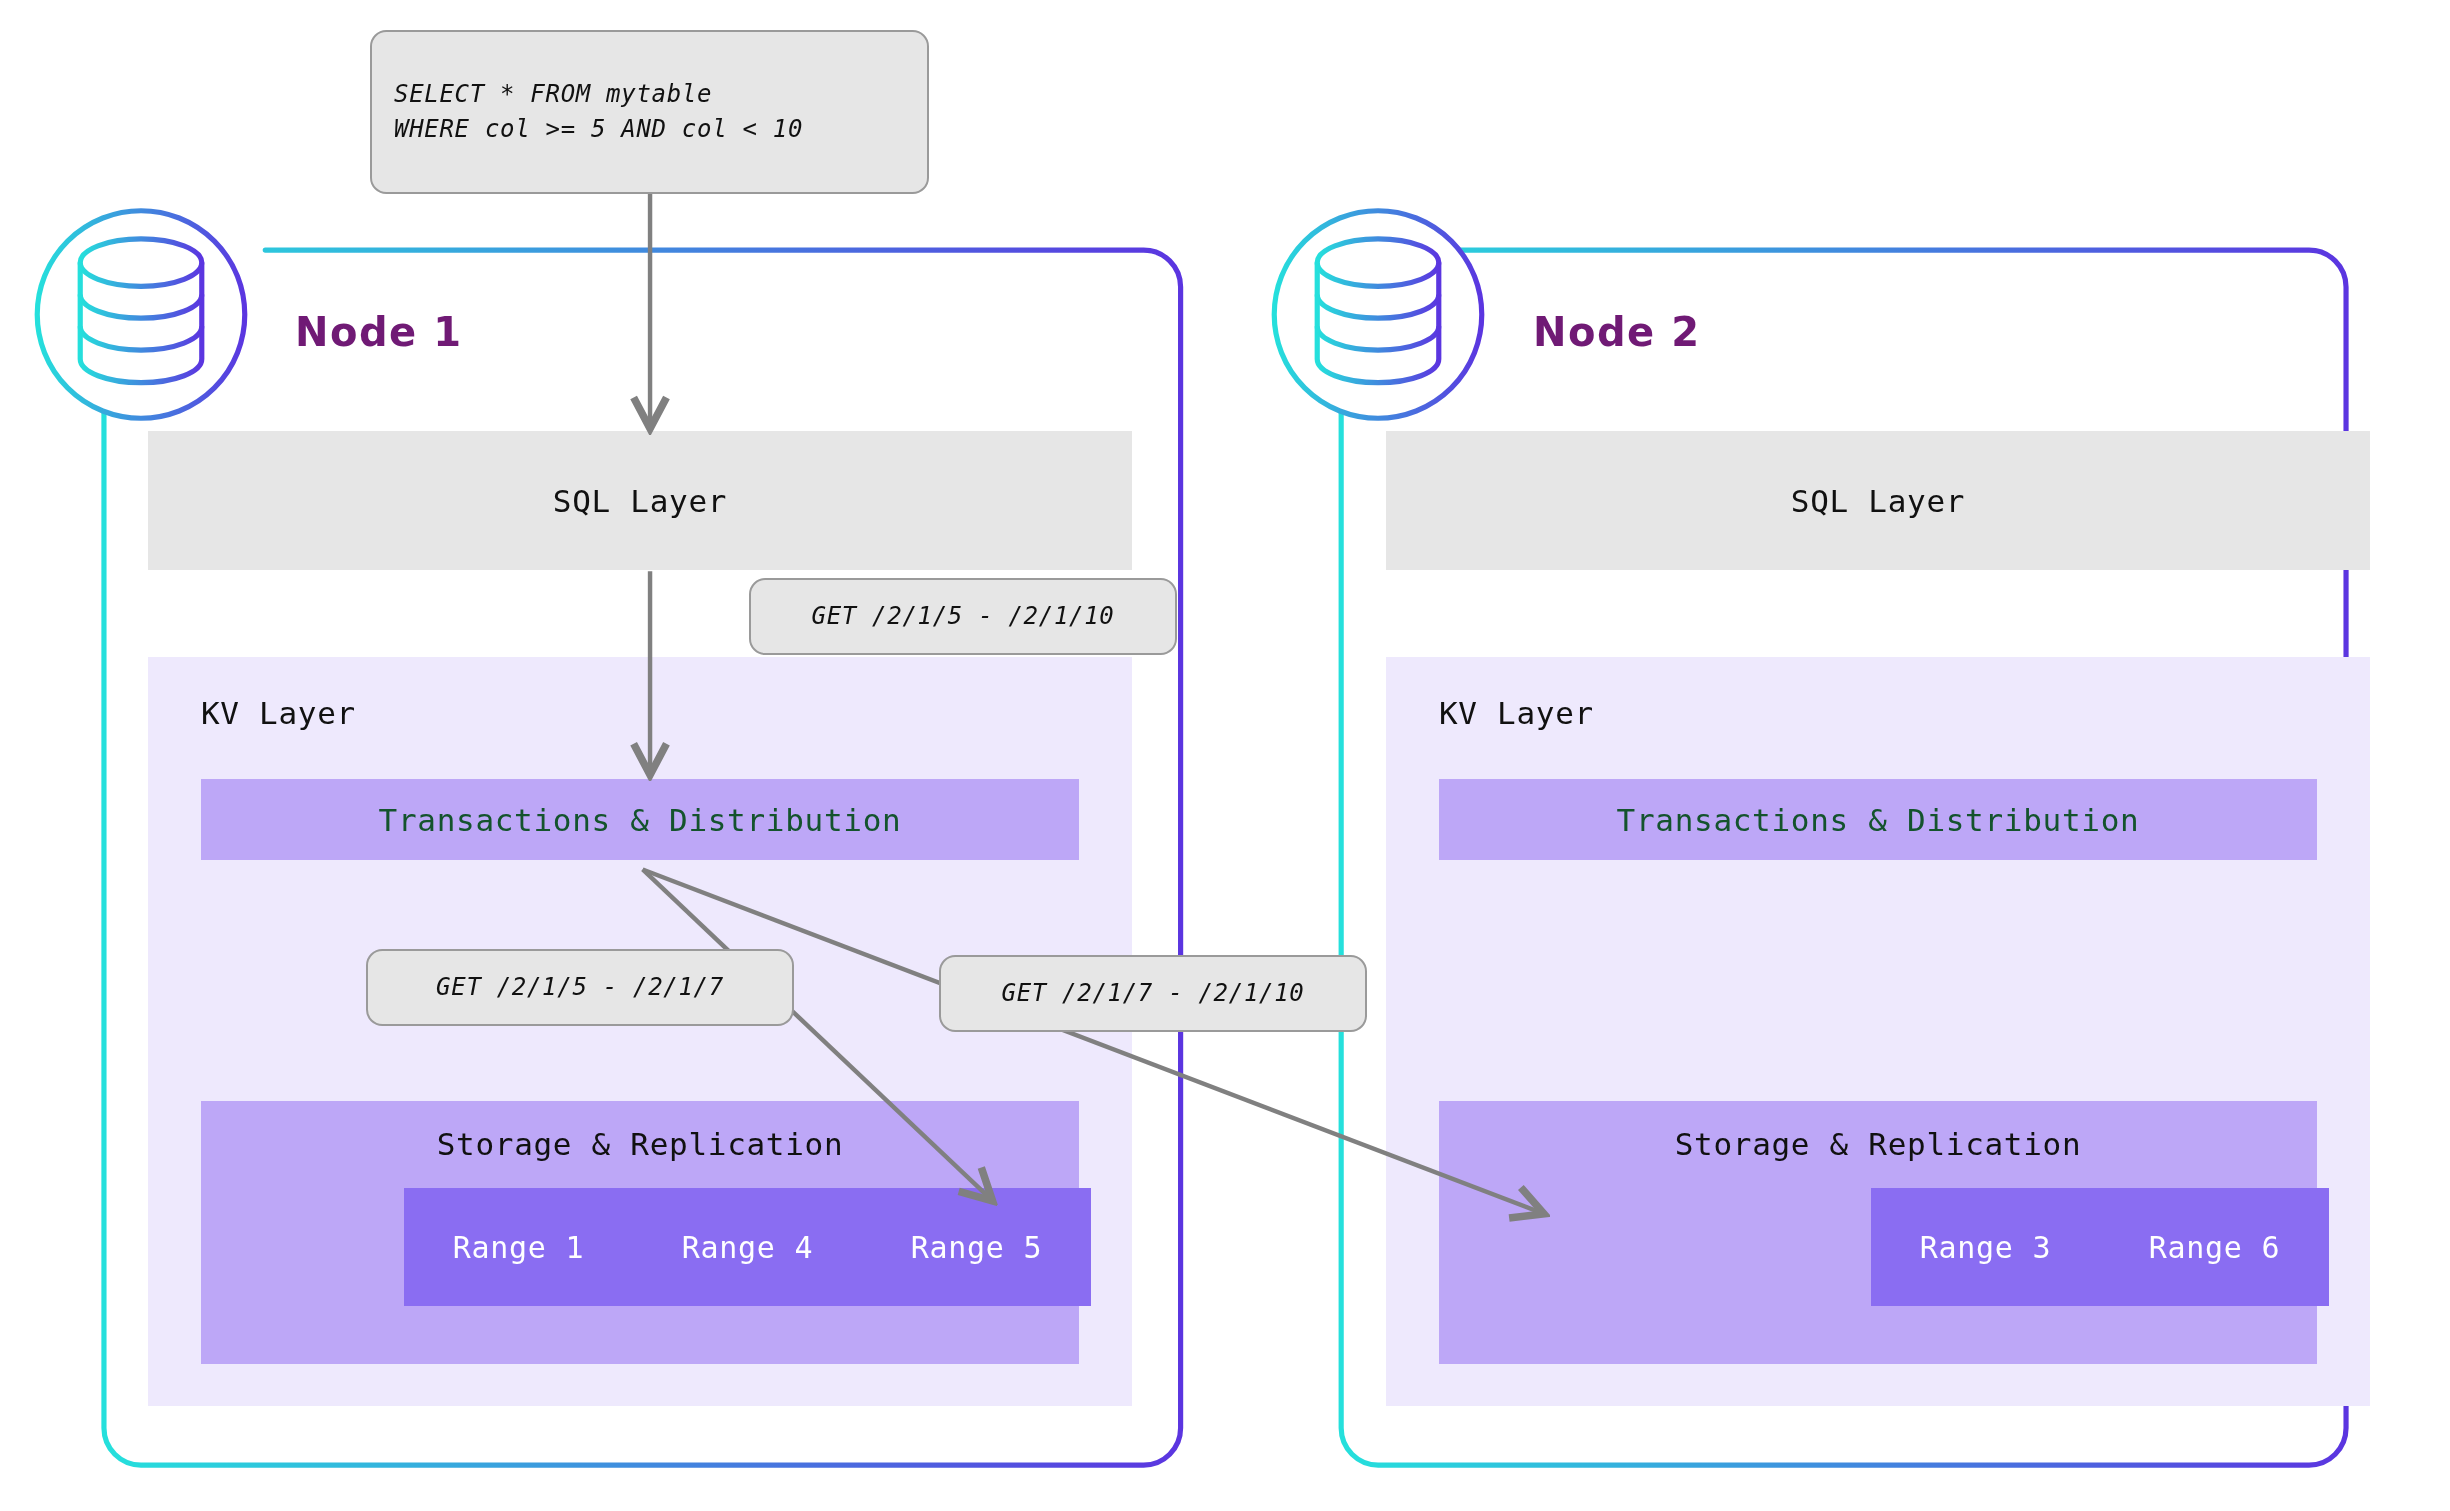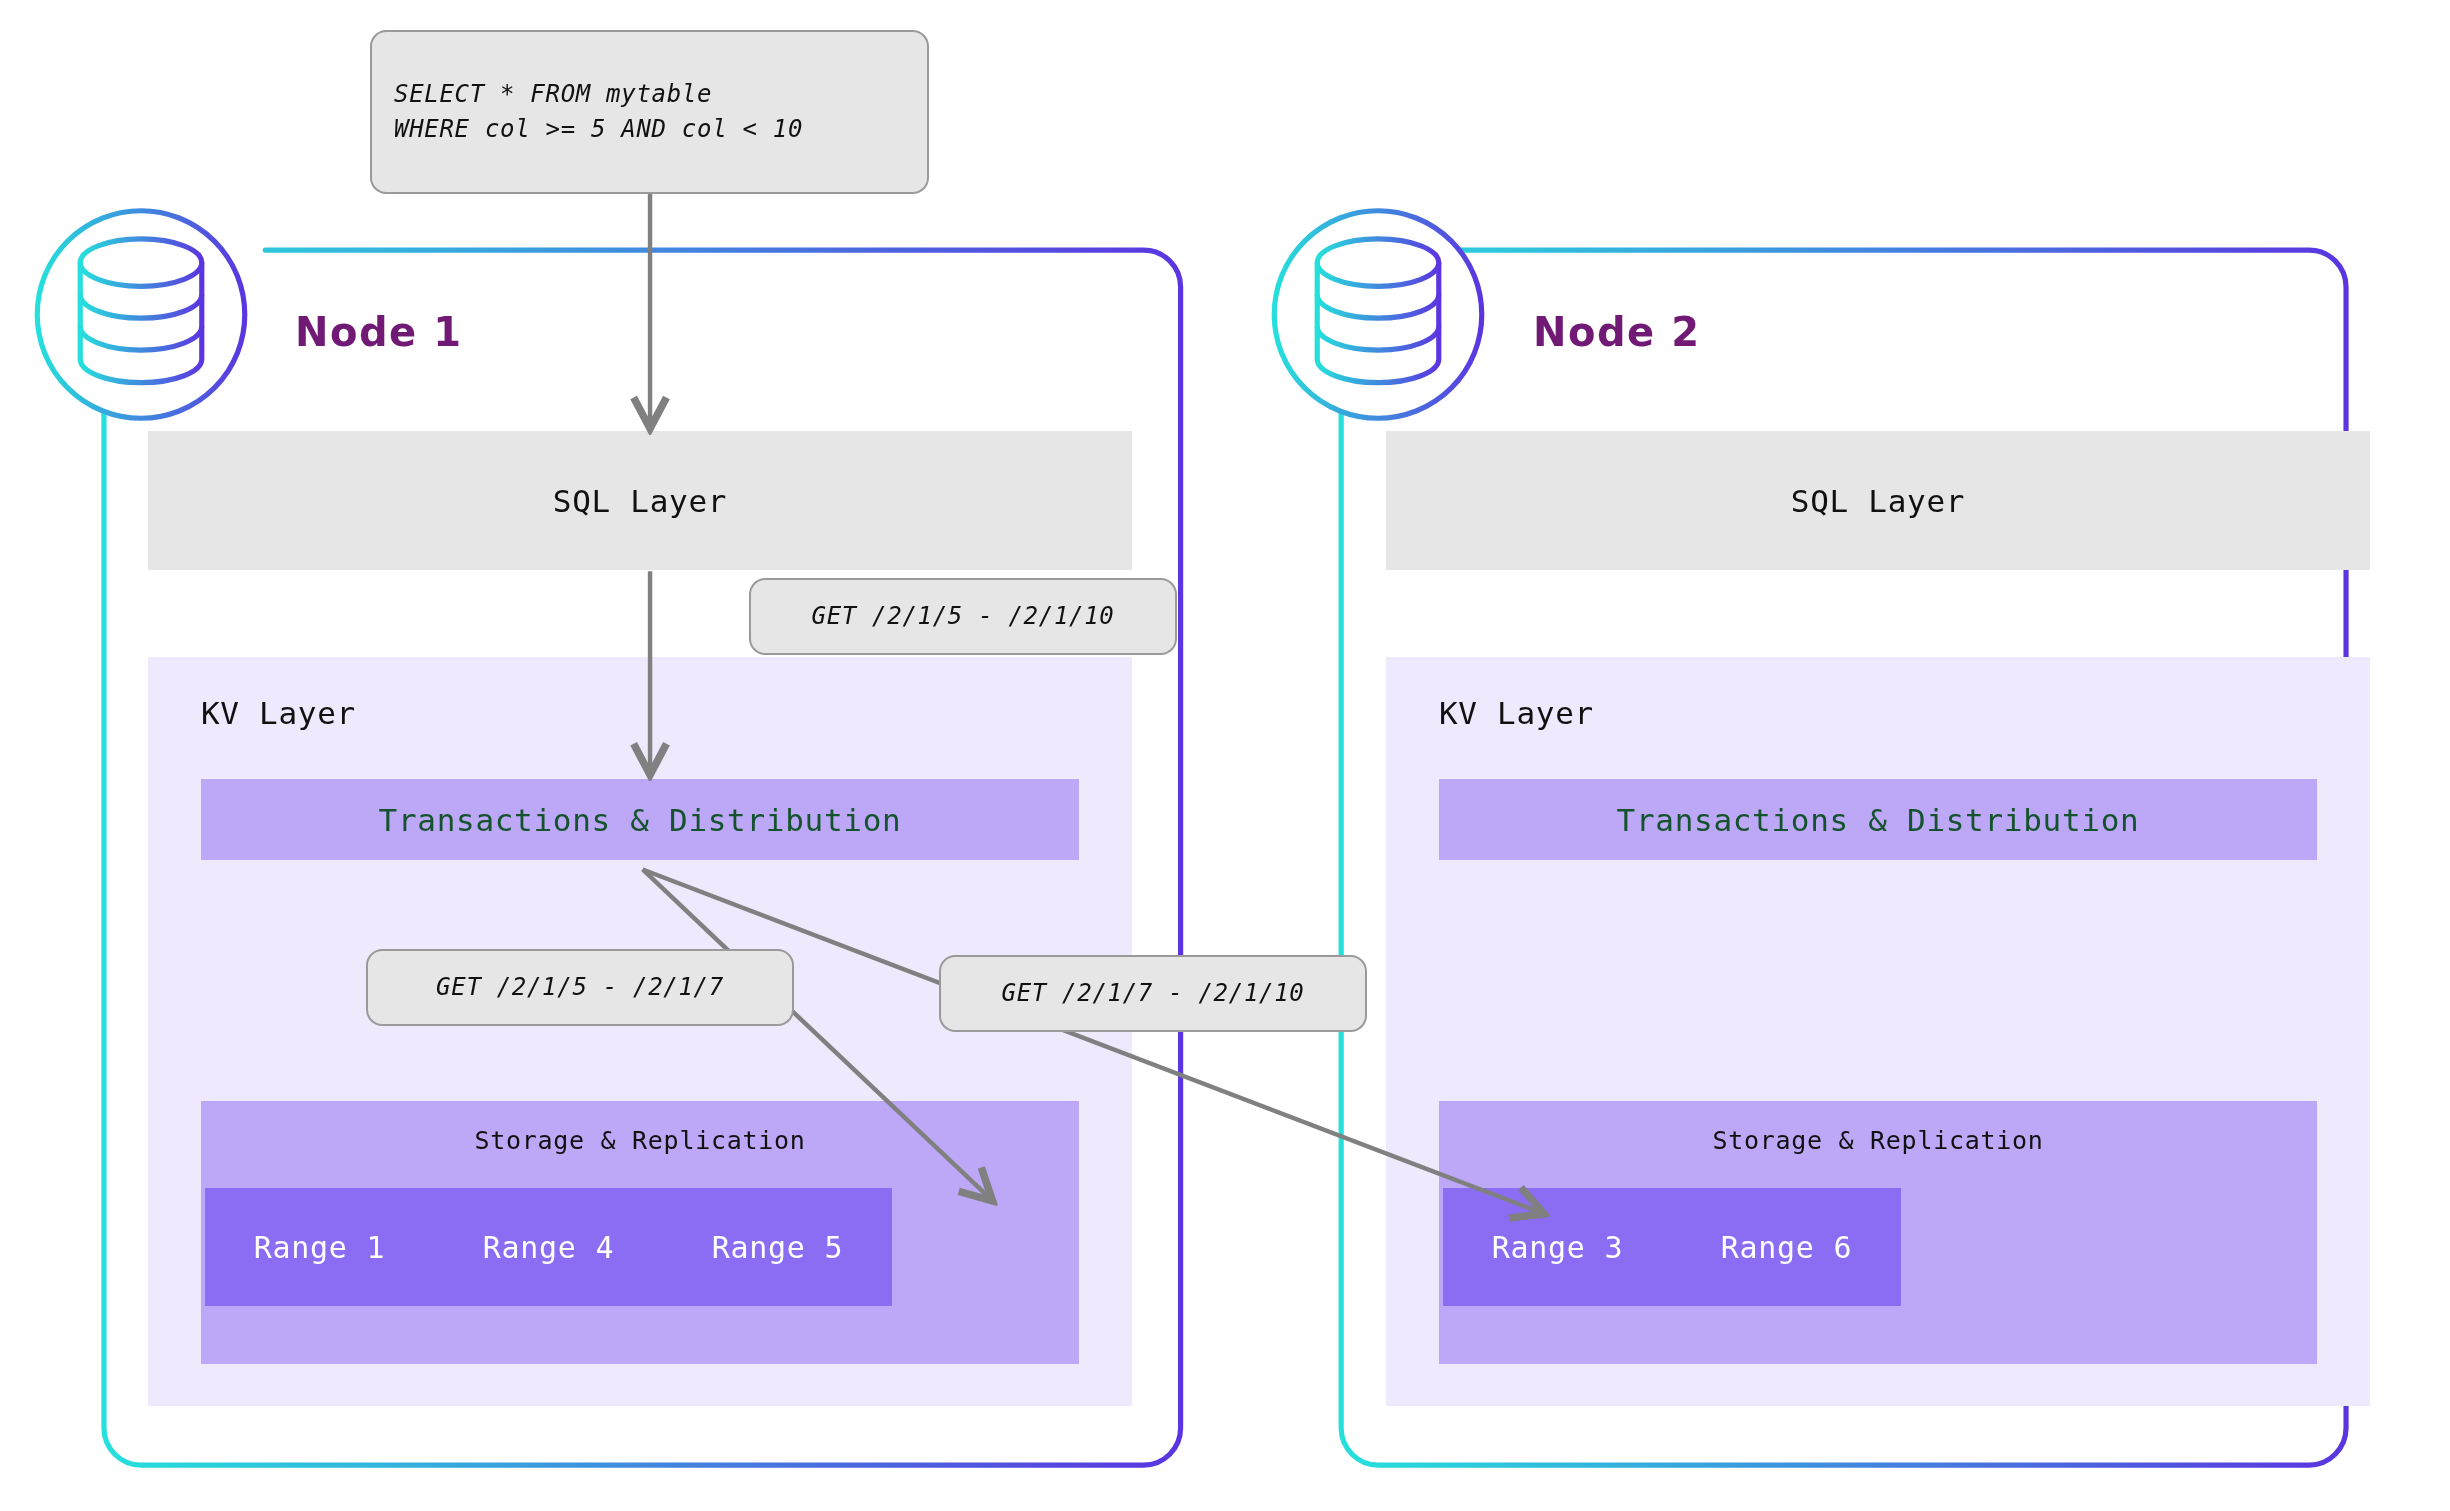--- a/index.html
+++ b/index.html
@@ -89,31 +89,31 @@
     position: absolute;
     background: #bda7f7;
     z-index: 5;
   }
   .storage-box-label {
     position: absolute;
     width: 100%;
     top: 25px;
     text-align: center;
     font-family: "DejaVu Sans Mono", monospace;
-    font-size: 25px;
+    font-size: 31px;
     color: #111111;
     letter-spacing: 0.7px;
   }
   .range-row {
     position: absolute;
-    left: 4px;
+    left: 12px;
     top: 87px;
     width: 100%;
     display: flex;
-    justify-content: flex-start;
+    justify-content: flex-end;
     align-items: flex-start;
   }
   .range-box {
     width: 229px;
     height: 118px;
     background: #8a6df2;
     display: flex;
     align-items: center;
     justify-content: center;
     font-family: "DejaVu Sans Mono", monospace;

